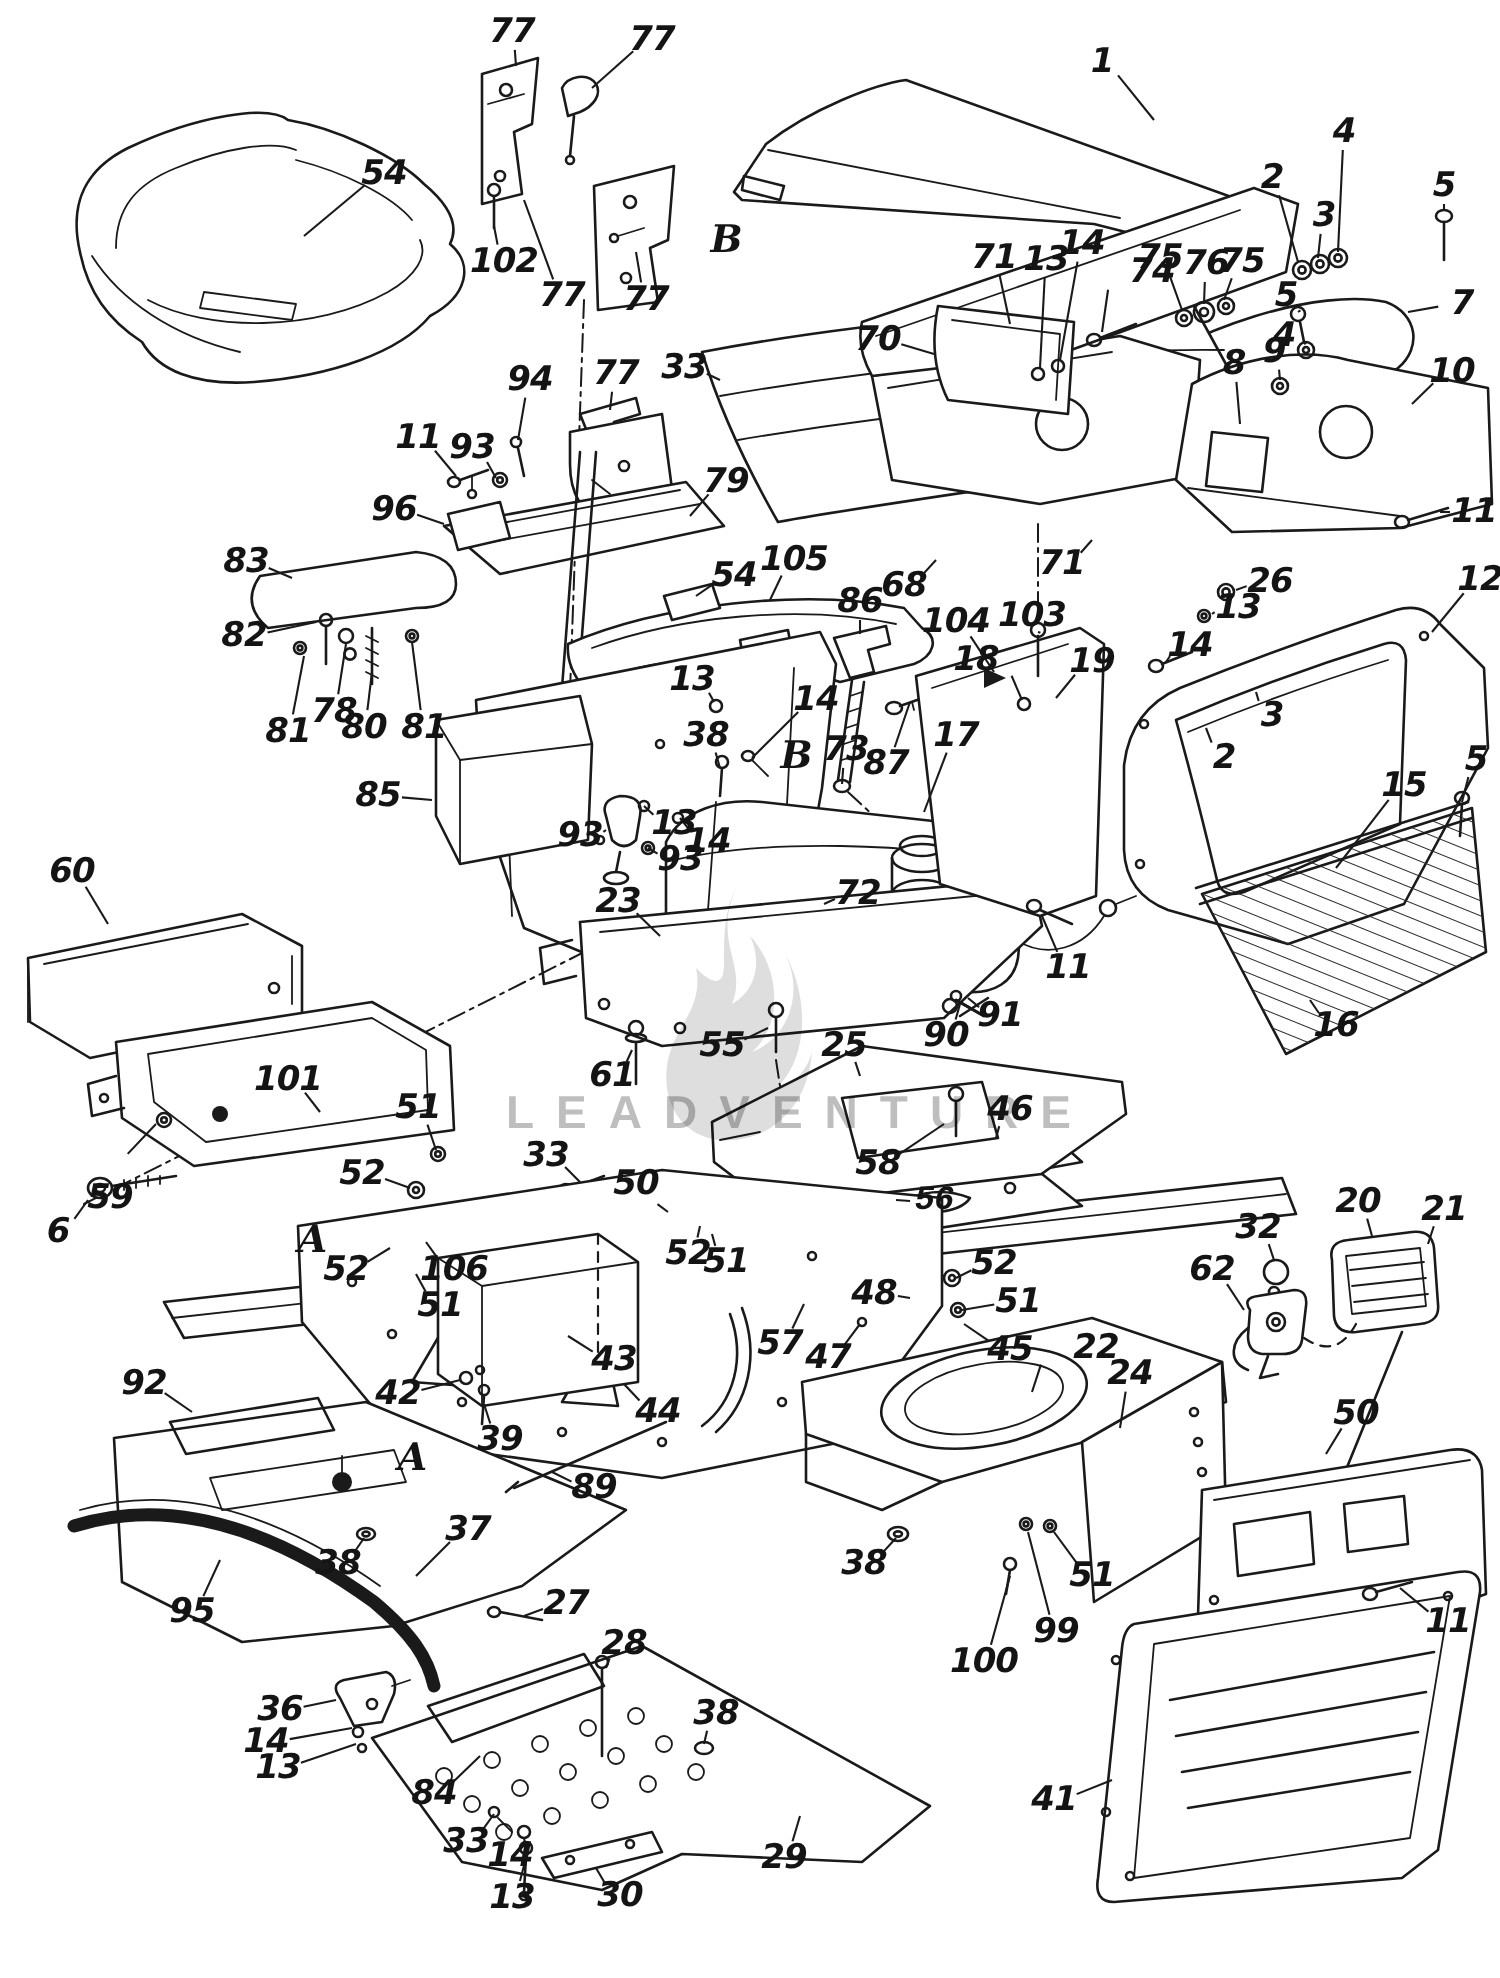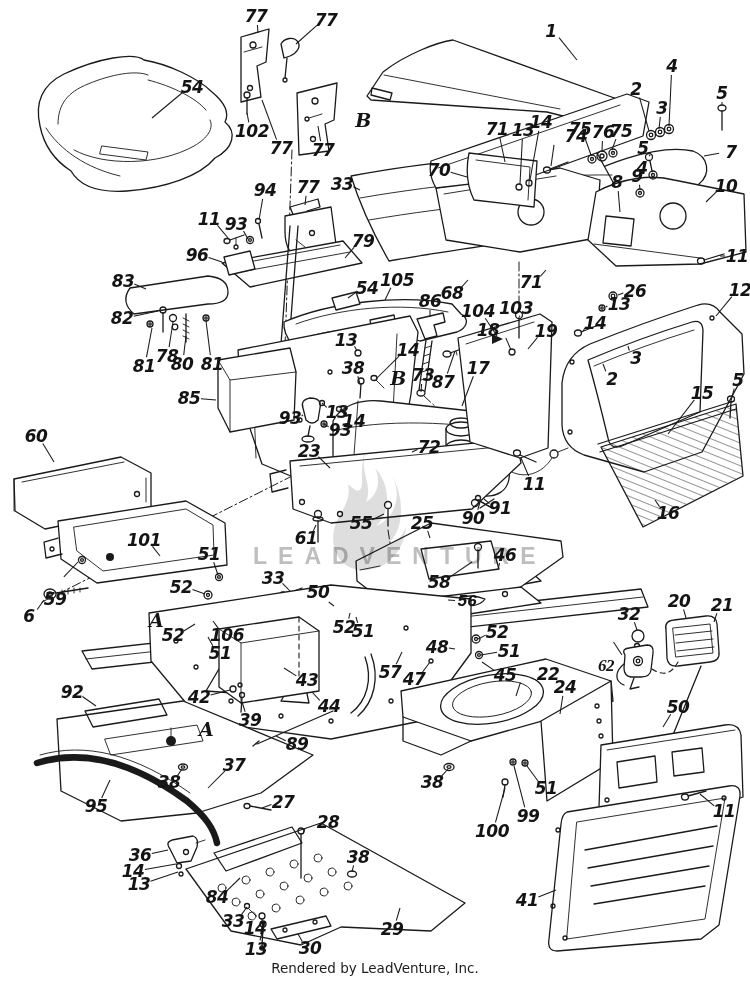--- a/index.html
+++ b/index.html
@@ -778,48 +778,47 @@
       <span class="lbl" style="left: 363px; top: 631px;">51</span>
       <span class="lbl" style="left: 390px; top: 672px;">57</span>
       <span class="lbl" style="left: 414px; top: 679px;">47</span>
       <span class="lbl" style="left: 437px; top: 647px;">48</span>
       <span class="lbl" style="left: 497px; top: 632px;">52</span>
       <span class="lbl" style="left: 509px; top: 651px;">51</span>
       <span class="lbl" style="left: 505px; top: 675px;">45</span>
       <span class="lbl" style="left: 548px; top: 674px;">22</span>
       <span class="lbl" style="left: 565px; top: 687px;">24</span>
       <span class="lbl" style="left: 629px; top: 614px;">32</span>
-      <span class="lbl" style="left: 606px; top: 666px; font-family: Liberation Serif, serif;">62</span>
+      <span class="lbl" style="left: 606px; top: 635px;">62</span>
       <span class="lbl" style="left: 679px; top: 601px;">20</span>
       <span class="lbl" style="left: 722px; top: 605px;">21</span>
       <span class="lbl" style="left: 678px; top: 707px;">50</span>
       <span class="lbl" style="left: 72px; top: 692px;">92</span>
       <span class="lbl" style="left: 199px; top: 697px;">42</span>
       <span class="lbl" style="left: 250px; top: 720px;">39</span>
       <span class="lbl letter" style="left: 206px; top: 729px;">A</span>
       <span class="lbl" style="left: 297px; top: 744px;">89</span>
       <span class="lbl" style="left: 329px; top: 706px;">44</span>
       <span class="lbl" style="left: 307px; top: 680px;">43</span>
       <span class="lbl" style="left: 234px; top: 765px;">37</span>
       <span class="lbl" style="left: 169px; top: 782px;">38</span>
       <span class="lbl" style="left: 96px; top: 806px;">95</span>
       <span class="lbl" style="left: 283px; top: 802px;">27</span>
-      <span class="lbl" style="left: 312px; top: 822px; margin-left: 16px;">28</span>
+      <span class="lbl" style="left: 312px; top: 822px;">28</span>
       <span class="lbl" style="left: 140px; top: 855px;">36</span>
       <span class="lbl" style="left: 133px; top: 871px;">14</span>
       <span class="lbl" style="left: 139px; top: 884px;">13</span>
       <span class="lbl" style="left: 217px; top: 897px;">84</span>
       <span class="lbl" style="left: 233px; top: 921px;">33</span>
       <span class="lbl" style="left: 255px; top: 928px;">14</span>
       <span class="lbl" style="left: 256px; top: 949px;">13</span>
       <span class="lbl" style="left: 310px; top: 948px;">30</span>
       <span class="lbl" style="left: 392px; top: 929px;">29</span>
       <span class="lbl" style="left: 358px; top: 857px;">38</span>
       <span class="lbl" style="left: 432px; top: 782px;">38</span>
       <span class="lbl" style="left: 492px; top: 831px;">100</span>
       <span class="lbl" style="left: 528px; top: 816px;">99</span>
       <span class="lbl" style="left: 546px; top: 788px;">51</span>
       <span class="lbl" style="left: 724px; top: 811px;">11</span>
       <span class="lbl" style="left: 527px; top: 900px;">41</span>
     </div>
 
-  <div id="footer">Rendered by LeadVenture, Inc.</div>
 </div>
 
 </body></html>

